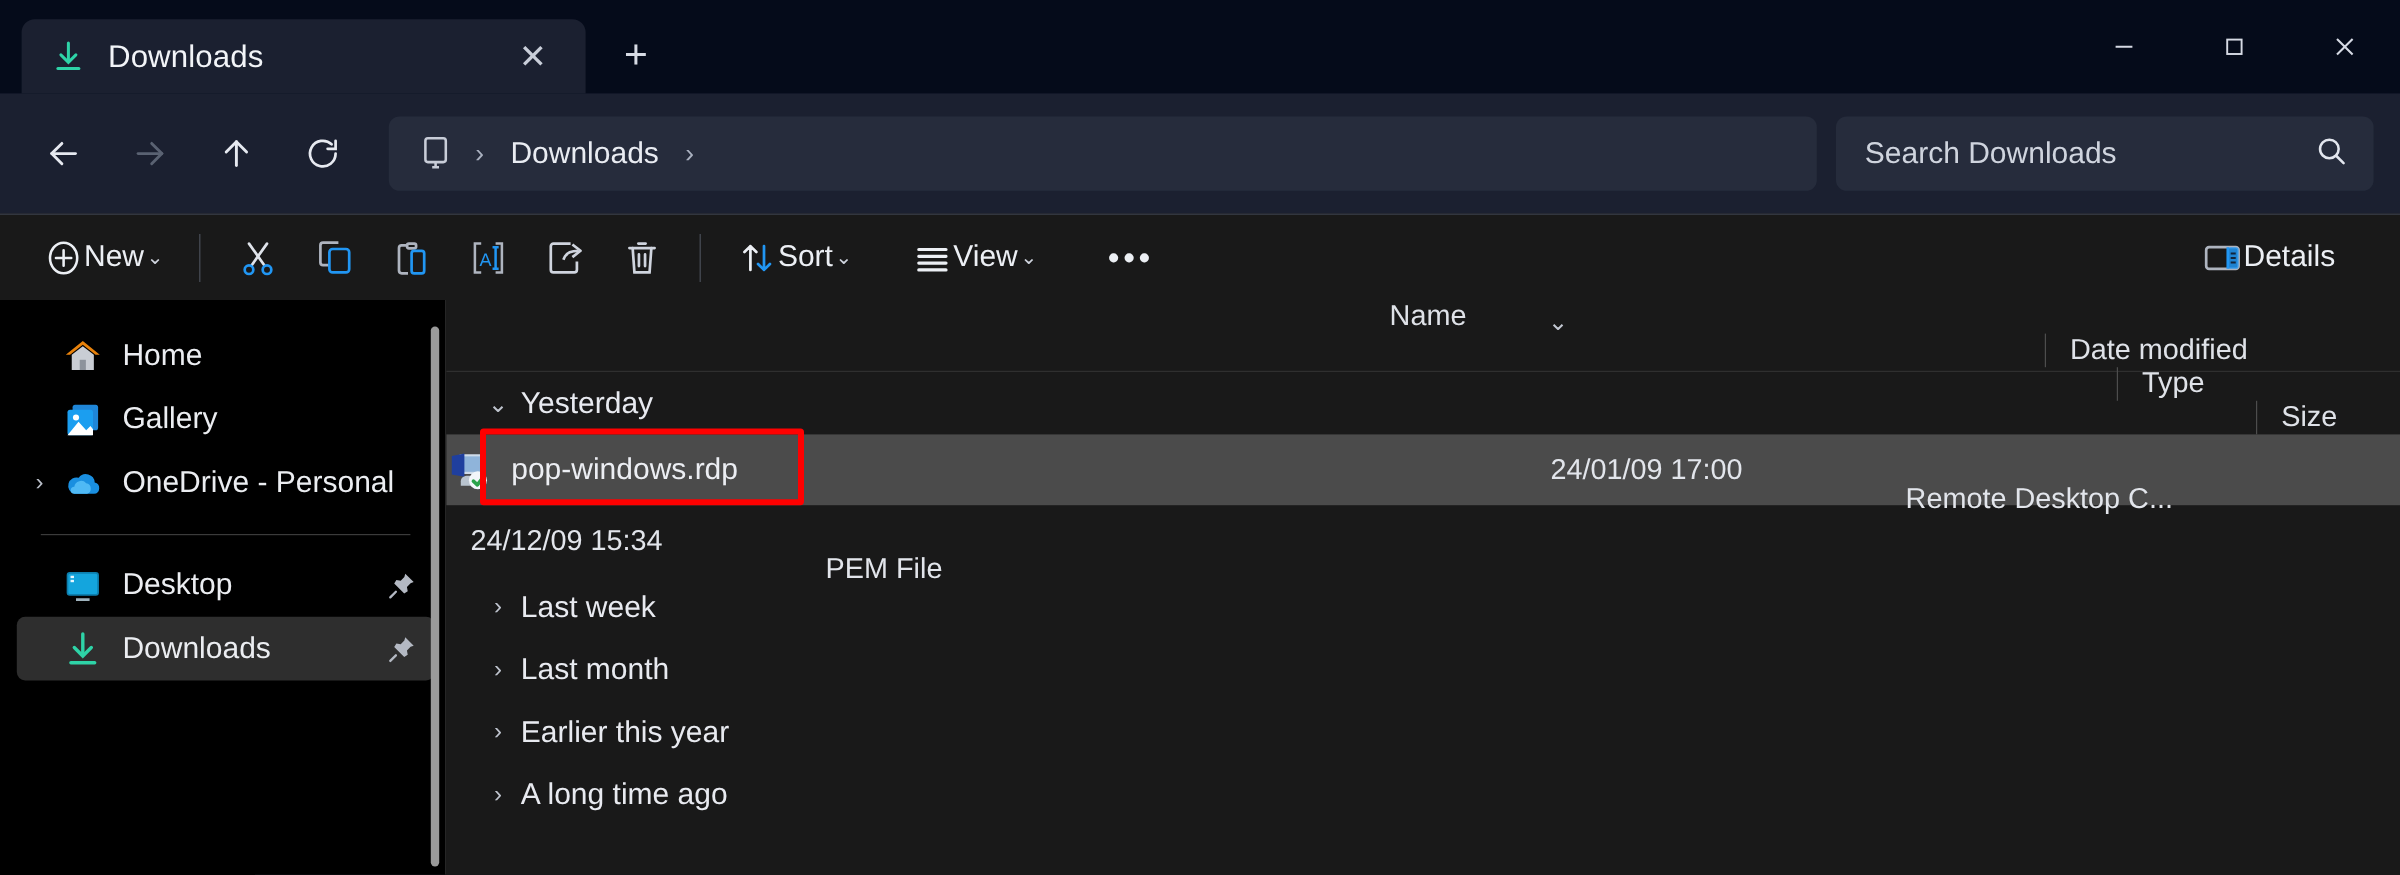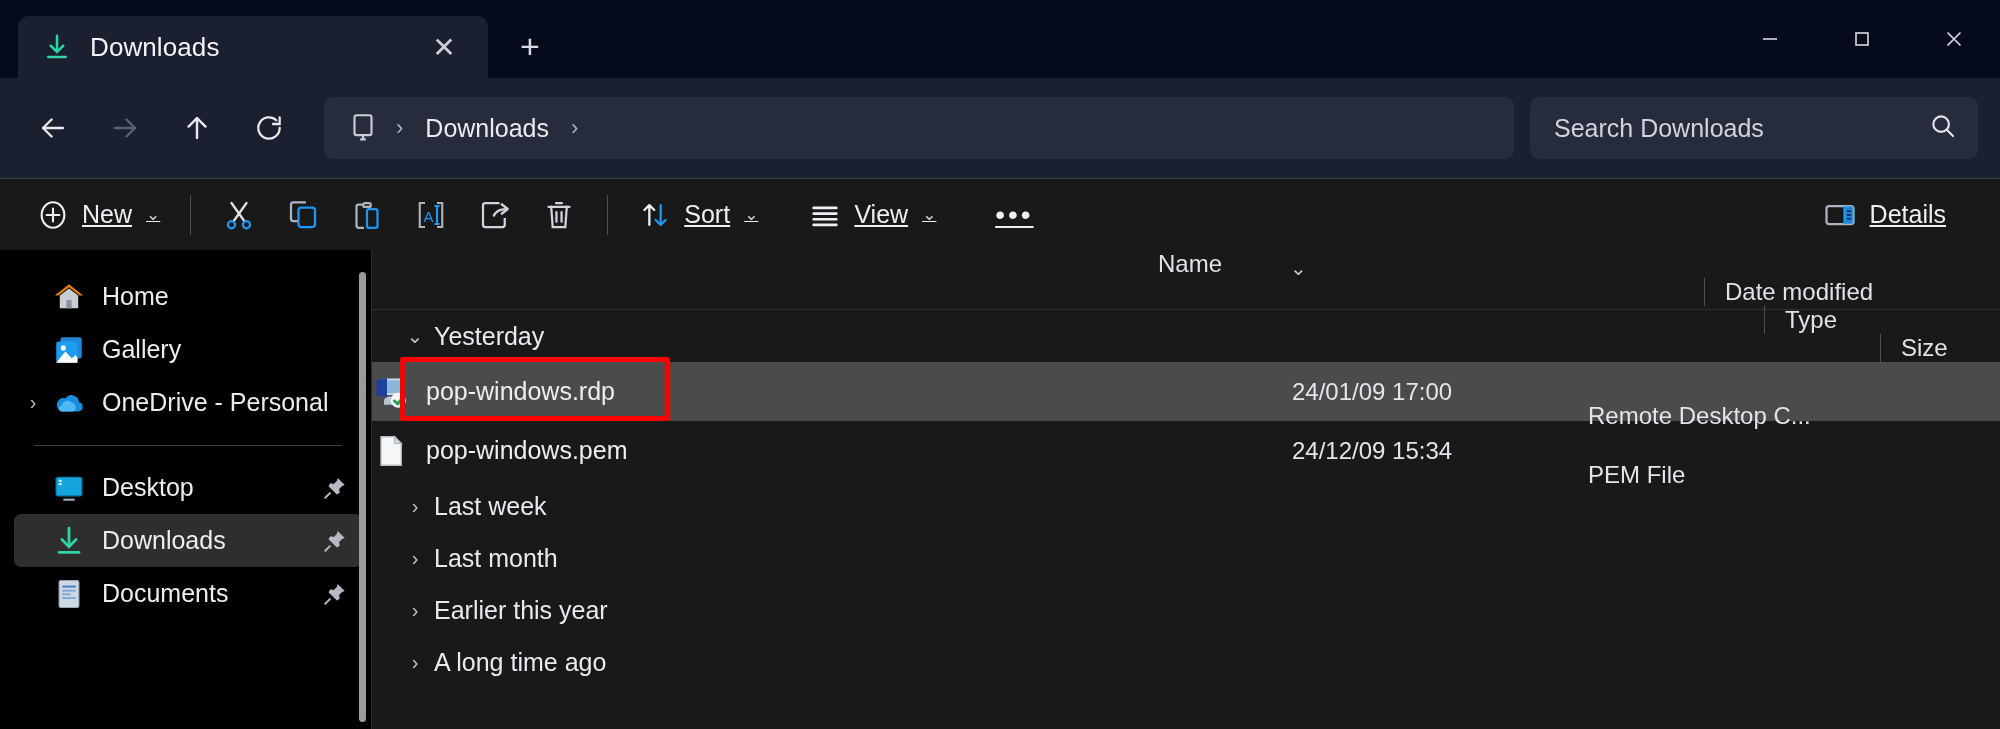--- a/index.html
+++ b/index.html
@@ -78,24 +78,23 @@
   .searchbox input::placeholder { color: #cfd4de; }
 
   
   .cmdbar {
     position: absolute; left: 0; top: 178px; width: 2000px; height: 72px;
     background: #191919;
     border-top: 1px solid #3a3f4a;
     display: flex; align-items: center; padding: 0 22px;
   }
   .cmd {
-    height: 56px; display: flex; align-items: center; gap: 12px;
+    height: 56px; display: flex; align-items: center; 
     padding: 0 14px; border-radius: 7px; color: #eceff4; font-size: 25px;
     white-space: nowrap;
-    text-decoration: underline;
   }
   .cmd.icononly { width: 64px; justify-content: center; padding: 0; }
   .cmd .chev { color: #cfd4de; font-size: 17px; margin-left: 2px; }
   .cmdsep { width: 1px; height: 40px; background: #4a4f59; margin: 0 16px; flex: none; }
   .cmd-spacer { flex: 1; }
 
   
   .body {
     position: absolute; left: 0; top: 250px; width: 2000px; height: 479px;
     background: #191919; display: flex;
@@ -415,40 +414,20 @@
         </span>
         <span class="nav-label">Downloads</span>
         <span class="nav-pin">
           <svg viewBox="0 0 24 24" width="26" height="26" fill="#b4b9c3">
             <path d="M14.5 2.8 L21 9.3 L18.6 10.2 L15.8 13 L16.4 16.3 L13.7 18 L6 10.3 L7.7 7.6 L11 8.2 L13.8 5.4 Z"></path>
             <path d="M7.3 16.7 L3 21" stroke="#b4b9c3" stroke-width="1.8" stroke-linecap="round"></path>
           </svg>
         </span>
       </div>
 
-      <div class="nav-item">
-        <span class="nav-expander"></span>
-        <span class="nav-icon">
-          <svg viewBox="0 0 24 24" width="34" height="34">
-            <rect x="5" y="2.5" width="14" height="19" rx="1.2" fill="#cfd9e4"></rect>
-            <rect x="5" y="2.5" width="14" height="19" rx="1.2" fill="none" stroke="#97a6b6" stroke-width=".8"></rect>
-            <rect x="7.2" y="6" width="9.6" height="1.5" fill="#4d86c4"></rect>
-            <rect x="7.2" y="9" width="9.6" height="1.3" fill="#7ba6d6"></rect>
-            <rect x="7.2" y="11.6" width="6" height="1.3" fill="#7ba6d6"></rect>
-            <rect x="7.2" y="14.2" width="9.6" height="1.3" fill="#7ba6d6"></rect>
-          </svg>
-        </span>
-        <span class="nav-label">Documents</span>
-        <span class="nav-pin">
-          <svg viewBox="0 0 24 24" width="26" height="26" fill="#b4b9c3">
-            <path d="M14.5 2.8 L21 9.3 L18.6 10.2 L15.8 13 L16.4 16.3 L13.7 18 L6 10.3 L7.7 7.6 L11 8.2 L13.8 5.4 Z"></path>
-            <path d="M7.3 16.7 L3 21" stroke="#b4b9c3" stroke-width="1.8" stroke-linecap="round"></path>
-          </svg>
-        </span>
-      </div>
 
       <div class="side-scroll"></div>
       <div class="side-edge"></div>
     </div>
 
     <div class="content">
 
       <div class="colheaders">
         <div class="col col-name">
           <span class="col-label">Name</span>
@@ -484,29 +463,20 @@
           </span>
           <span class="file-name">pop-windows.rdp</span>
         </div>
         <div class="fr-date">24/01/09 17:00</div>
         <div class="fr-type">Remote Desktop C...</div>
         <div class="fr-size"></div>
         <div class="annot" style="left:28px; top:-5px; width:270px; height:64px;"></div>
       </div>
 
       <div class="file-row">
-        <div class="fr-name">
-          <span class="file-icon">
-            <svg viewBox="0 0 24 24" width="36" height="36">
-              <path d="M6 2.5 H15 L19.5 7 V21.5 H6 Z" fill="#f4f6f8" stroke="#b7bfc8" stroke-width=".9"></path>
-              <path d="M15 2.5 V7 H19.5 Z" fill="#d3dae1" stroke="#b7bfc8" stroke-width=".9"></path>
-            </svg>
-          </span>
-          <span class="file-name">pop-windows.pem</span>
-        </div>
         <div class="fr-date">24/12/09 15:34</div>
         <div class="fr-type">PEM File</div>
         <div class="fr-size"></div>
       </div>
 
       <div class="group-row">
         <span class="group-chev">›</span>
         <span class="group-label">Last week</span>
       </div>
       <div class="group-row">

